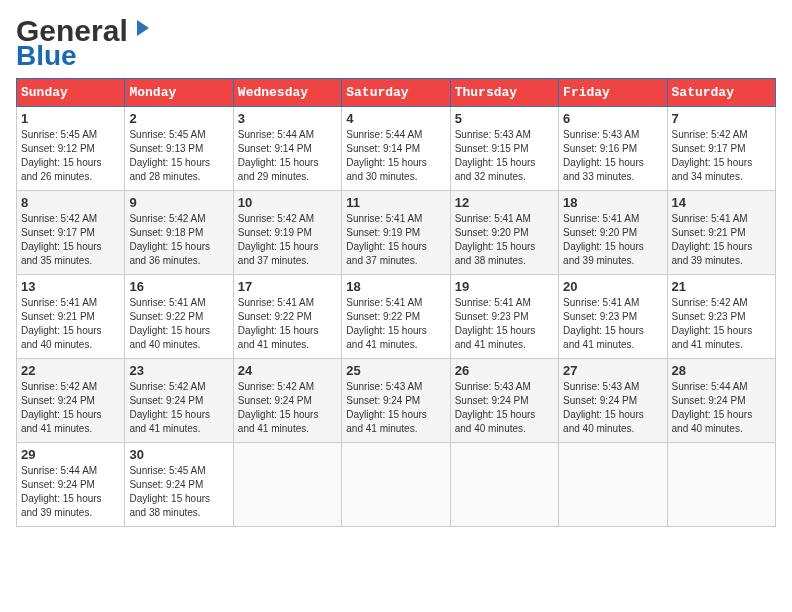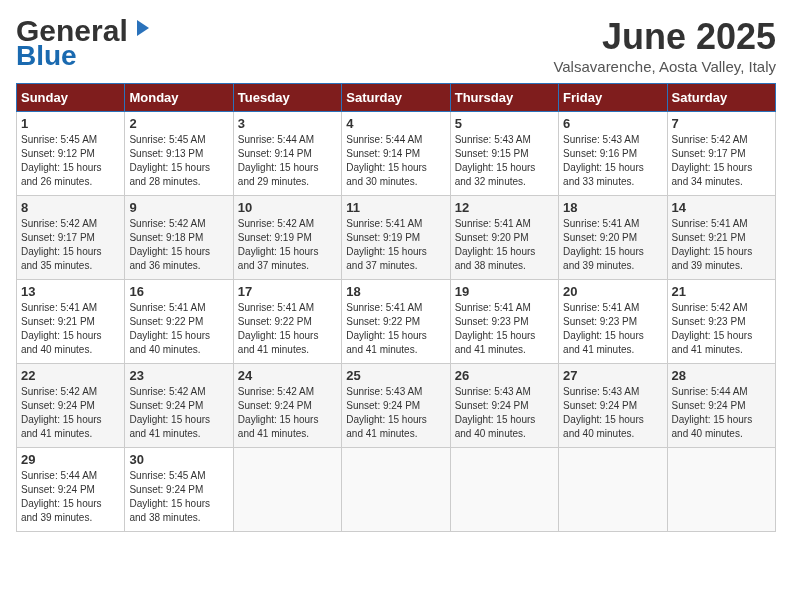--- a/index.html
+++ b/index.html
@@ -43,27 +43,28 @@
     .subtitle {
       font-size: 15px;
       color: #555;
     }
     table {
       width: 100%;
       border-collapse: collapse;
       table-layout: fixed;
     }
     thead tr th {
-      background-color: #7f1d1d;
+      background-color: #ef4444;
       color: #fff;
       font-size: 13px;
       font-weight: bold;
       padding: 6px 4px;
       text-align: left;
       border: 1px solid #2a72bb;
+      font-family: Liberation Mono, monospace;
     }
     tbody tr td {
       border: 1px solid #ccc;
       vertical-align: top;
       padding: 4px 4px 6px 4px;
       font-size: 10.5px;
       color: #333;
       height: 80px;
       background: #fff;
     }
@@ -91,32 +92,28 @@
 <div class="header-area">
   <div class="logo">
     <div style="display:flex;align-items:center;gap:2px;">
       <span class="logo-general">General</span>
       <svg width="22" height="22" viewBox="0 0 22 22" style="margin-left:1px;margin-top:-4px;">
         <polygon points="6,18 18,10 6,2" fill="#2a72bb"></polygon>
       </svg>
     </div>
     <span class="logo-blue" style="margin-top:-4px;">Blue</span>
   </div>
-  <div class="title-block">
-    <div class="month-title">June 2025</div>
-    <div class="subtitle">Valsavarenche, Aosta Valley, Italy</div>
-  </div>
 </div>
 
 <table>
   <thead>
     <tr>
     <th>Sunday</th>
         <th>Monday</th>
-        <th>Tuesday</th>
+        <th>Wednesday</th>
         <th>Saturday</th>
         <th>Thursday</th>
         <th>Friday</th>
         <th>Saturday</th>
       </tr>
   </thead>
   <tbody id="calendar-body">
   <tr>
         <td>
           <span class="day-num">1</span>

